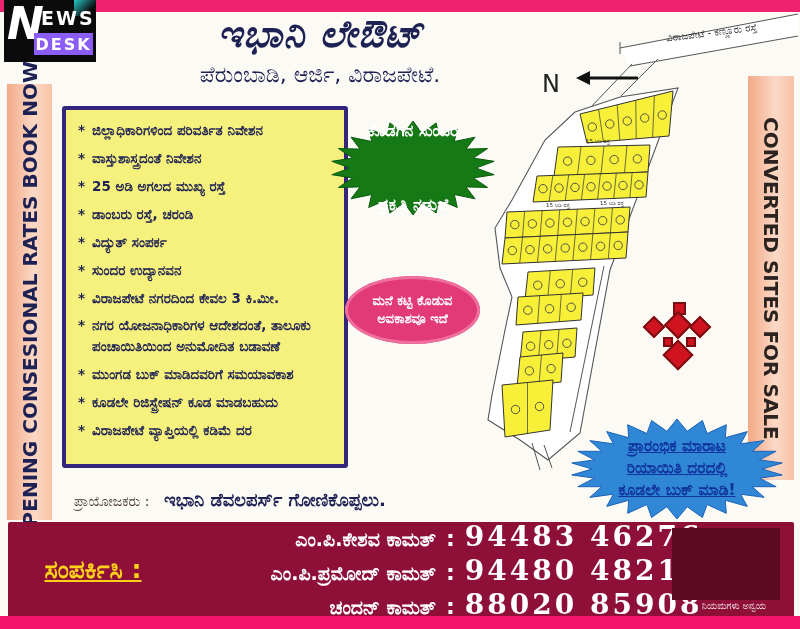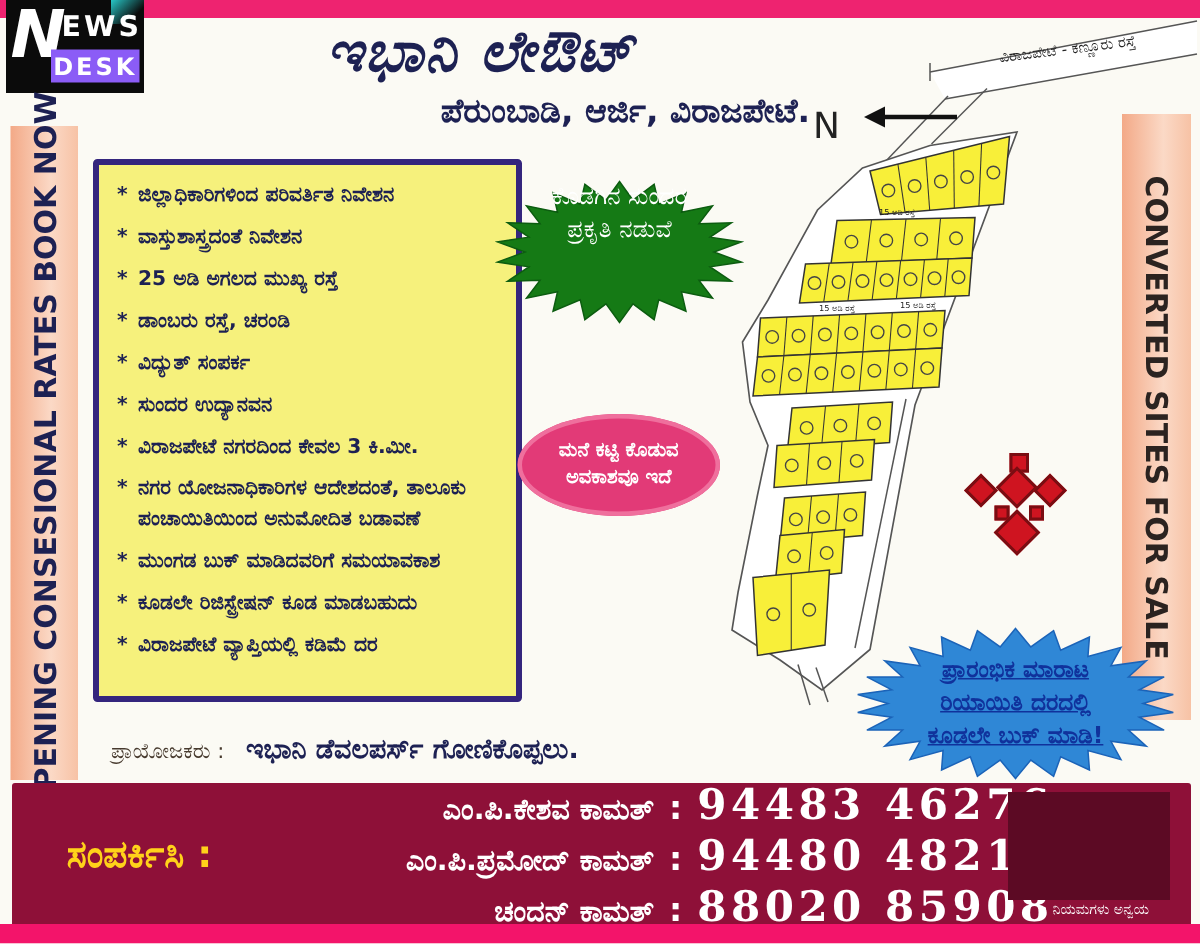--- a/index.html
+++ b/index.html
@@ -17,42 +17,42 @@
   
   #logo{left:4px;top:0;width:92px;height:62px;background:#0b0b0b;}
   #logo .n{position:absolute;left:3px;top:2px;color:#fff;font-size:44px;font-weight:bold;font-style:italic;line-height:1;}
   #logo .ews{position:absolute;left:37px;top:7px;color:#fff;font-size:19px;font-weight:bold;letter-spacing:2px;}
   #logo .deskbar{position:absolute;left:30px;top:33px;width:59px;height:22px;background:#8b5cf6;display:flex;align-items:center;justify-content:center;}
   #logo .desk{color:#fff;font-size:16px;font-weight:bold;letter-spacing:2px;}
   #logo .spark{position:absolute;right:0;top:0;width:22px;height:16px;background:linear-gradient(135deg,#27c7c7 0%,#0b0b0b 70%);}
 
   
   #title{left:100px;top:12px;width:440px;text-align:center;color:var(--navy,#1b1f55);font-size:38px;font-weight:bold;letter-spacing:1px;font-style:italic;}
-  #subtitle{left:100px;top:62px;width:440px;text-align:right;color:var(--navy,#1b1f55);font-size:22px;font-weight:bold;}
+  #subtitle{left:100px;top:62px;width:440px;text-align:center;color:var(--navy,#1b1f55);font-size:22px;font-weight:normal;}
 
   
   .side-banner{background:linear-gradient(to right,#f3a987 0%,#fbd9c6 60%,#f7c2a5 100%);display:flex;align-items:center;justify-content:center;}
   #left-banner{left:7px;top:84px;width:45px;height:436px;}
   #right-banner{left:748px;top:76px;width:46px;height:404px;}
   #left-banner .vtxt{writing-mode:vertical-rl;transform:rotate(180deg);font-size:20px;font-weight:bold;color:var(--navy,#232457);white-space:nowrap;}
   #right-banner .vtxt{writing-mode:vertical-rl;font-size:20px;font-weight:bold;color:#2b2320;white-space:nowrap;}
 
   
   #features{left:62px;top:106px;width:286px;height:362px;background:var(--yellow_box,#f6f17c);
     border:4px solid var(--yellow_border,#34257d);border-radius:3px;box-sizing:border-box;
     padding:10px 8px 6px 12px;}
   #features ul{list-style:none;margin:0;padding:0;}
   #features li{display:flex;font-size:13.5px;font-weight:bold;color:var(--navy,#1d2153);line-height:1.55;margin-bottom:7px;}
   #features .star{width:14px;flex:none;}
 
   
   #sponsor{left:74px;top:489px;width:420px;color:#473a2e;font-size:14px;}
   #sponsor .name{font-size:18px;font-weight:bold;color:var(--navy,#1d2153);margin-left:10px;}
   #green-burst{left:330px;top:120px;width:166px;height:96px;}
-  #green-burst .label{position:absolute;inset:0;display:flex;flex-direction:column;align-items:center;justify-content:flex-start;color:#fff;font-weight:normal;font-size:16px;line-height:1.35;}
+  #green-burst .label{position:absolute;inset:0;display:flex;flex-direction:column;align-items:center;justify-content:space-between;color:#fff;font-weight:bold;font-size:16px;line-height:1.35;}
   #pink-oval{left:345px;top:276px;width:135px;height:68px;border-radius:50%;
     background:var(--pink_oval,#e23a77);box-shadow:inset 0 0 0 3px #ef6f9d;
     display:flex;flex-direction:column;align-items:center;justify-content:center;color:#fff;font-weight:bold;font-size:13px;line-height:1.4;text-align:center;}
   #blue-burst{left:570px;top:418px;width:214px;height:102px;}
   #blue-burst .label{position:absolute;inset:0;display:flex;flex-direction:column;align-items:center;justify-content:center;color:#10329c;font-weight:bold;font-size:15.5px;line-height:1.4;text-decoration:underline;}
 
   
   #ornament{left:643px;top:300px;width:74px;height:76px;}
   #ornament .d{position:absolute;background:var(--red_ornament,#cf1420);border:2px solid #7a0d12;box-sizing:border-box;}
   .rot{transform:rotate(45deg);}
@@ -60,21 +60,21 @@
   
   #map{left:480px;top:0;width:320px;height:540px;}
   .plot-band{fill:#f8ef39;stroke:#333;stroke-width:1;}
   .plot-line{stroke:#333;stroke-width:0.7;}
   .plot-circle{fill:none;stroke:#444;stroke-width:0.9;}
   .map-line{stroke:#555;stroke-width:1;fill:none;}
   .map-text{fill:#222;font-family:"DejaVu Sans",sans-serif;}
 
   
   #contact{left:8px;top:522px;width:786px;height:96px;background:var(--maroon,#8e1038);border-radius:2px;display:flex;align-items:center;}
-  #contact-label{width:170px;flex:none;text-align:center;color:#ffd21a;font-size:25px;font-weight:bold;}
+  #contact-label{width:170px;flex:none;text-align:center;color:#ffd21a;font-size:25px;font-weight:bold;text-decoration:underline;}
   #contact-rows{flex:1;display:flex;flex-direction:column;justify-content:center;gap:1px;}
   .crow{display:flex;align-items:baseline;}
   .crow .nm{width:258px;text-align:right;color:#fff;font-size:19px;font-weight:bold;flex:none;}
   .crow .sep{color:#fff;font-size:22px;font-weight:bold;margin:0 10px;}
   .crow .ph{color:#fff;font-size:28px;font-weight:bold;font-family:"DejaVu Serif",serif;letter-spacing:3px;}
   #contact-panel{position:absolute;right:14px;top:6px;width:108px;height:72px;background:var(--maroon_dark,#5c0a24);}
   #contact-note{position:absolute;right:28px;bottom:6px;color:#fff;font-size:9.5px;}
 </style>
 </head>
 <body>

